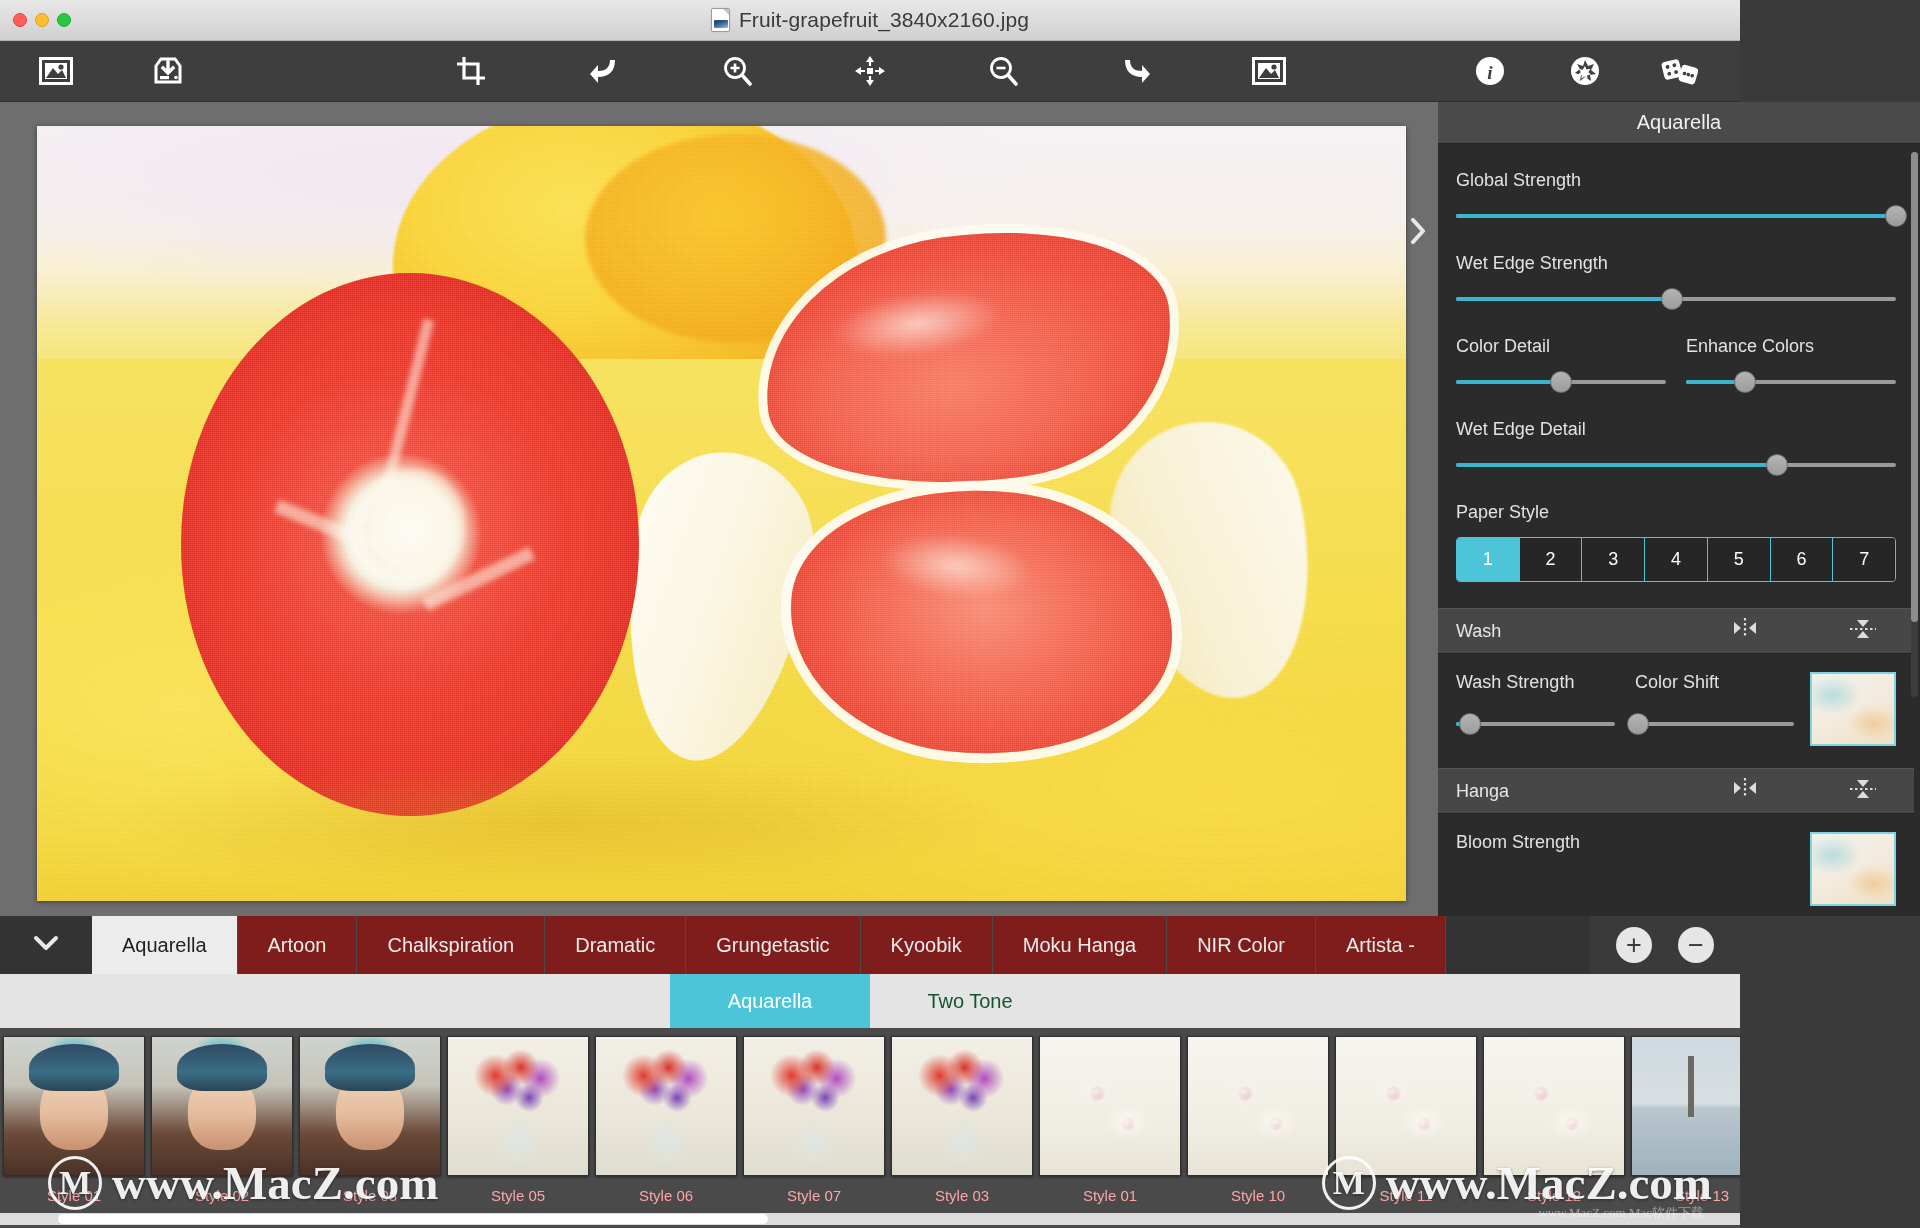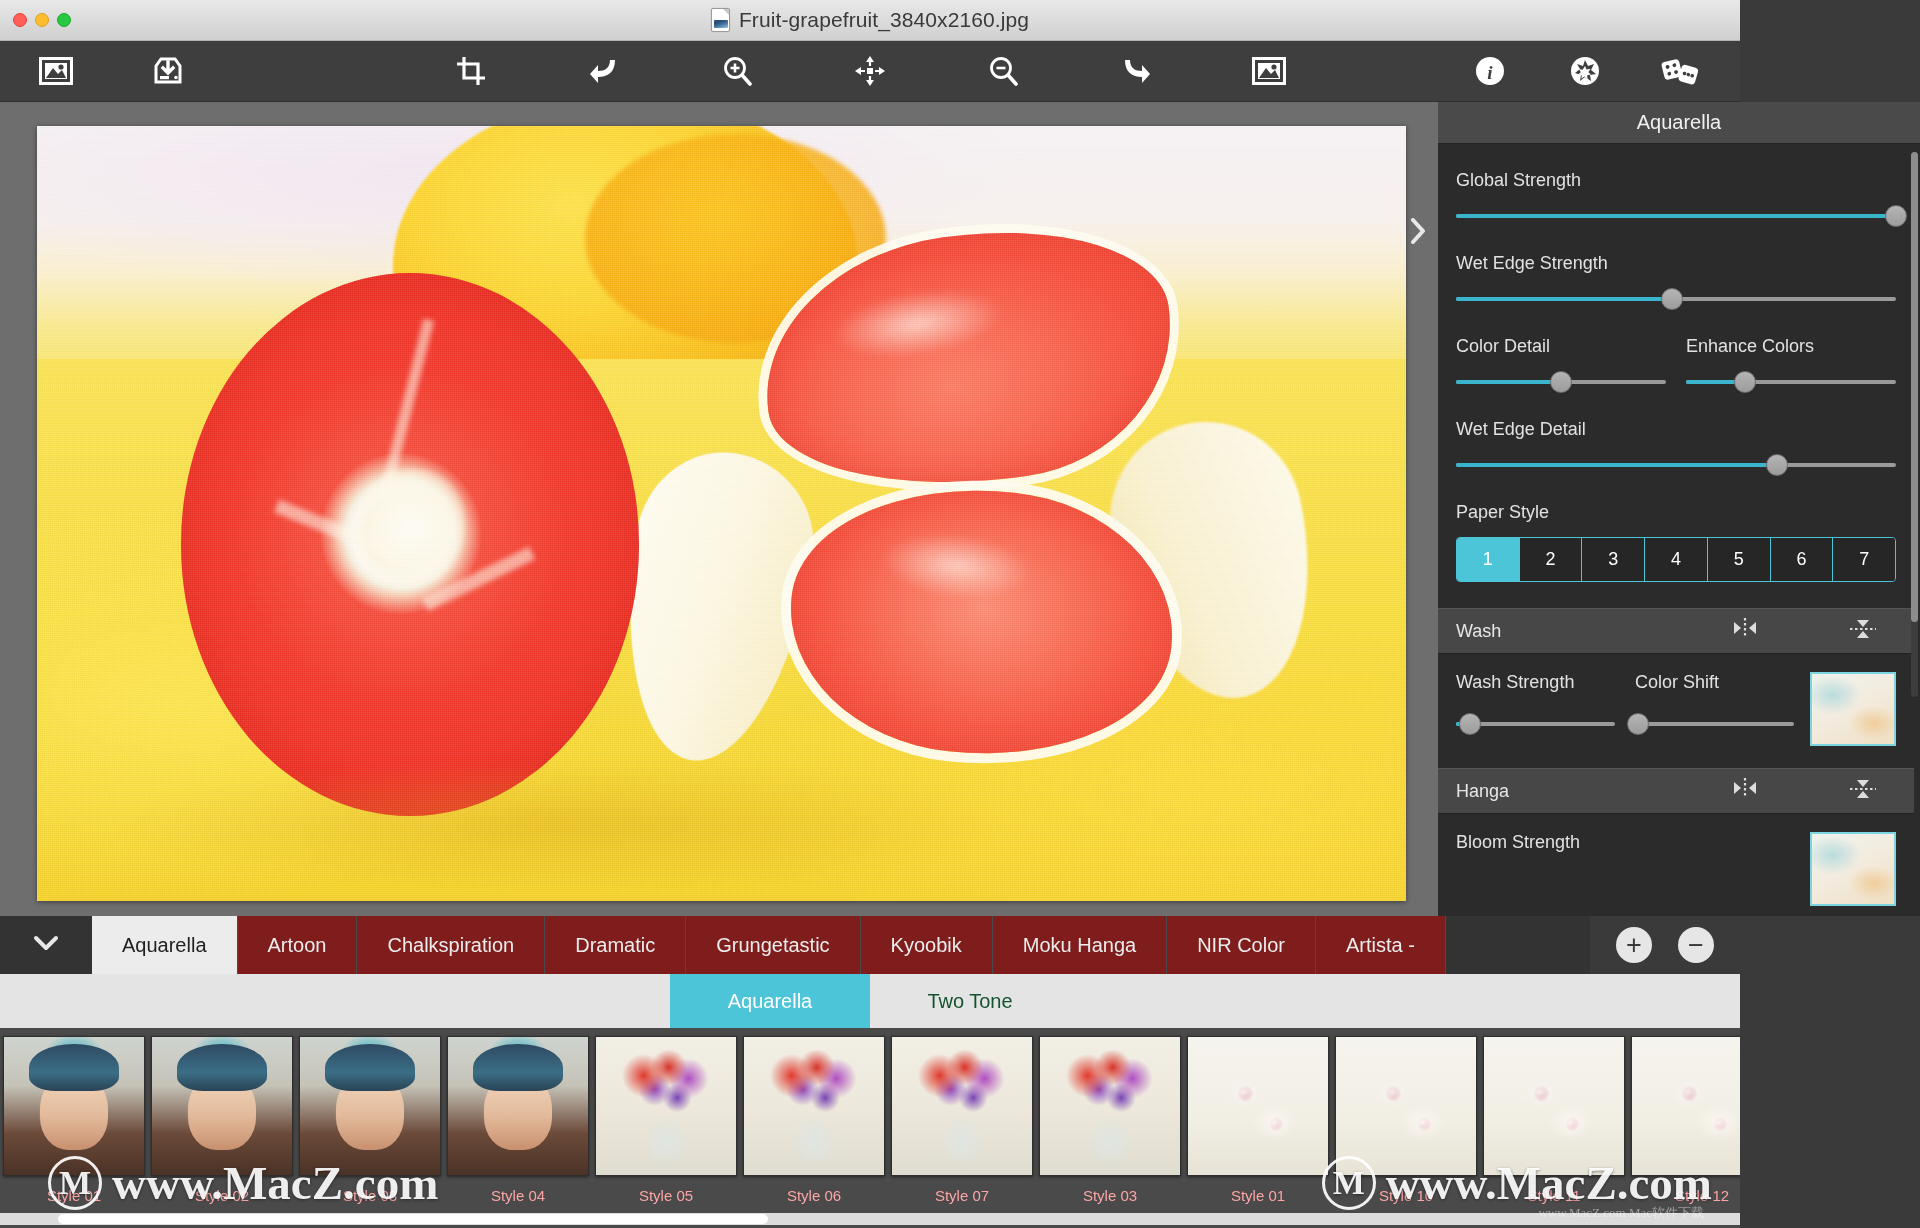--- a/index.html
+++ b/index.html
@@ -725,24 +725,20 @@
       </div>
     <div class="thumb-cell">
         <div class="thumb-img t-girl"></div>
         <div class="thumb-label">Style 02</div>
       </div>
     <div class="thumb-cell">
         <div class="thumb-img t-girl"></div>
         <div class="thumb-label">Style 03</div>
       </div>
     <div class="thumb-cell">
-        <div class="thumb-img t-girl"></div>
-        <div class="thumb-label">Style 04</div>
-      </div>
-    <div class="thumb-cell">
         <div class="thumb-img t-flowers"></div>
         <div class="thumb-label">Style 05</div>
       </div>
     <div class="thumb-cell">
         <div class="thumb-img t-flowers"></div>
         <div class="thumb-label">Style 06</div>
       </div>
     <div class="thumb-cell">
         <div class="thumb-img t-flowers"></div>
         <div class="thumb-label">Style 07</div>

